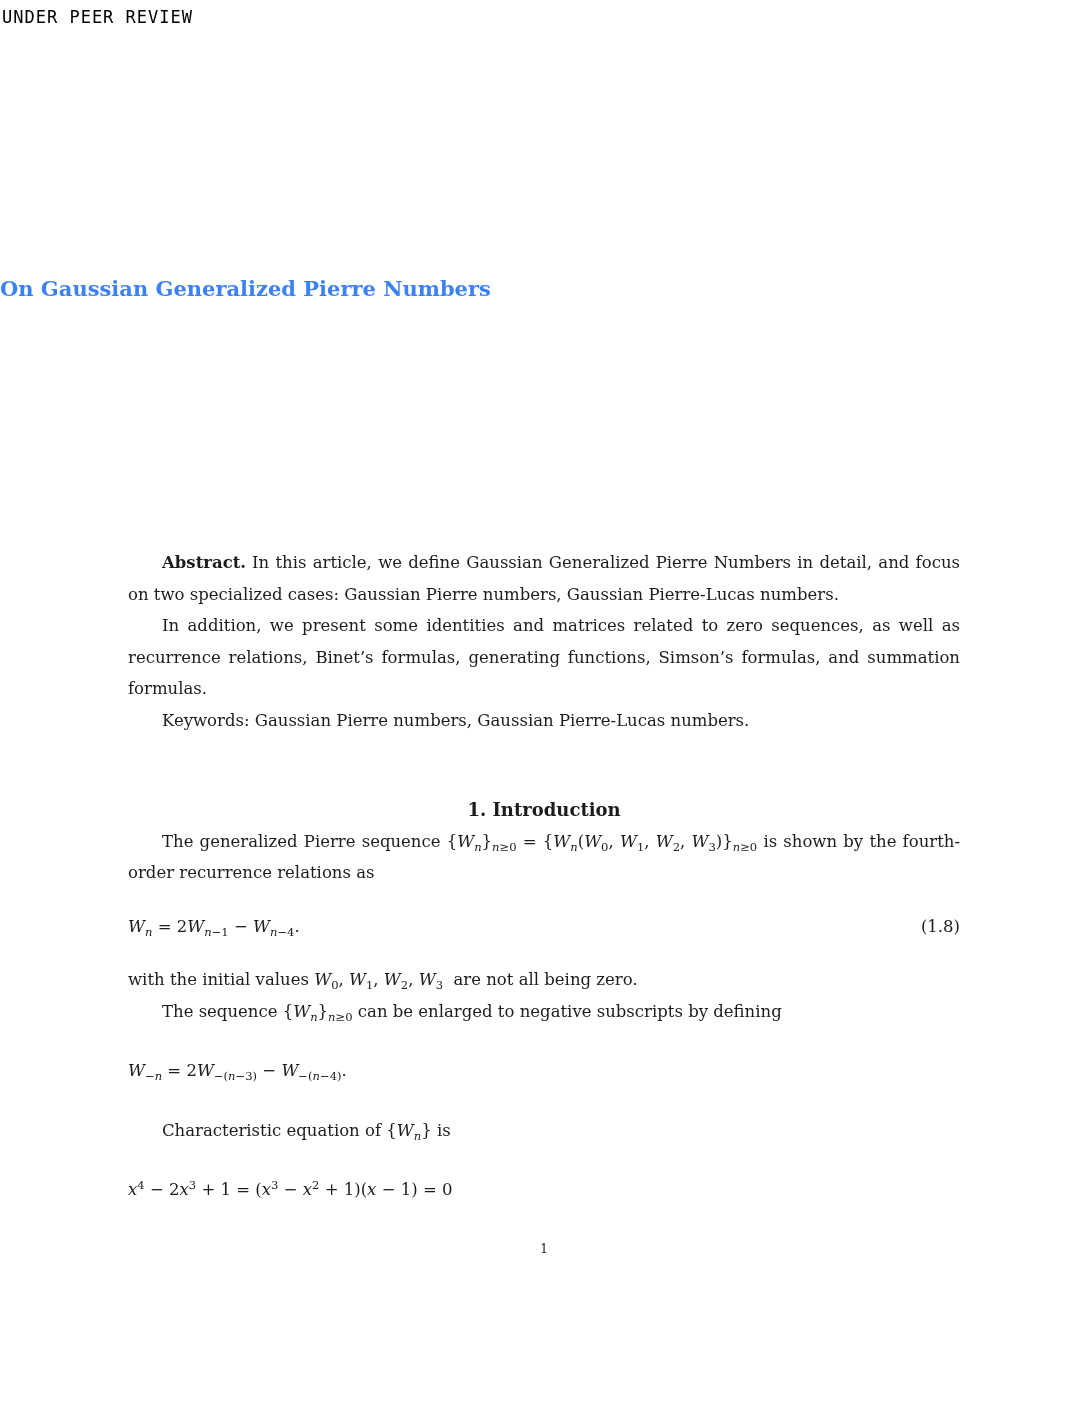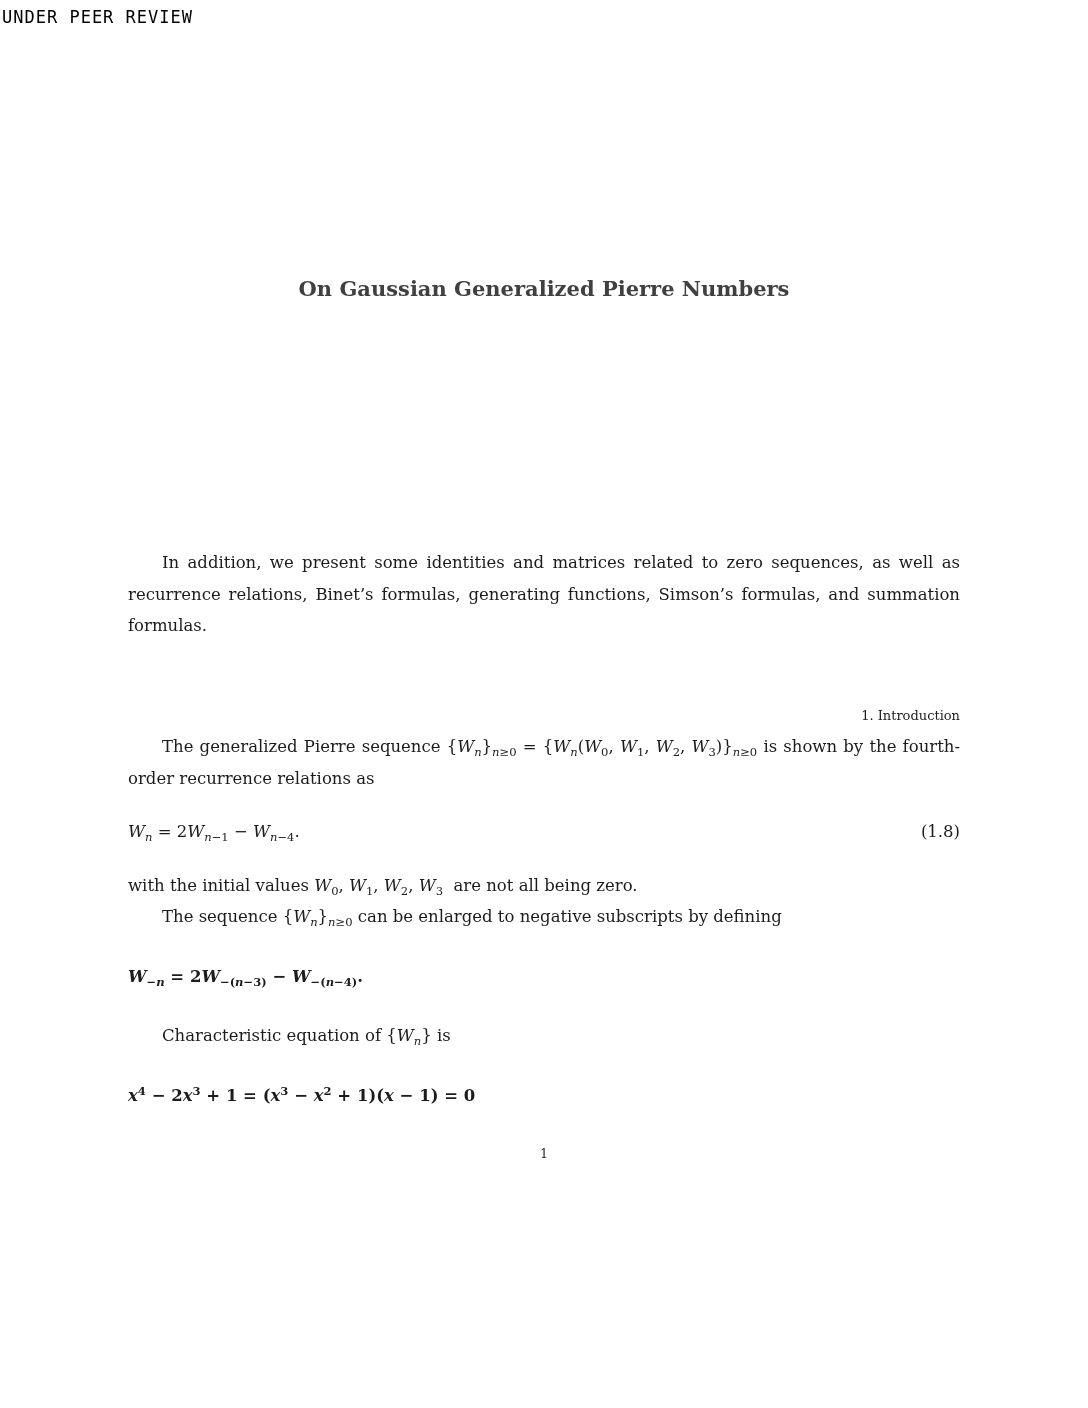--- a/index.html
+++ b/index.html
@@ -20,53 +20,53 @@
     position: absolute;
     top: 7px;
     left: 2px;
     font-family: "DejaVu Sans Mono", "Liberation Mono", monospace;
     font-size: 17px;
     letter-spacing: 1px;
     color: #000000;
   }
   .title {
     margin-top: 276px;
-    text-align: center;
+    text-align: left;
     font-size: 21px;
     font-weight: bold;
-    color: #404040;
+    color: #3b82f6;
   }
   .content {
     width: 832px;
     margin: 0 auto;
     font-size: 16.5px;
     line-height: 31.5px;
   }
   .content p { text-align: justify; margin: 0; }
   .indent { text-indent: 34px; }
   .abstract-block { margin-top: 246px; }
   .abstract-label { font-weight: bold; margin-right: 6px; }
   .section-heading {
     margin-top: 58px;
-    text-align: right;
-    font-weight: normal;
-    font-size: 13px;
+    text-align: center;
+    font-weight: bold;
+    font-size: 18px;
   }
   .after-heading { margin-top: 12px !important; }
   .eq-row {
     position: relative;
     text-align: left;
     margin: 22px 0;
   }
   .eq-number {
     position: absolute;
     right: 0;
     top: 0;
   }
-  .eq-row.no-number { margin: 28px 0; font-weight: bold; }
+  .eq-row.no-number { margin: 28px 0; }
   sub { font-size: 70%; line-height: 0; }
   sup { font-size: 70%; line-height: 0; }
   em { font-style: italic; }
   .page-number {
     text-align: center;
     font-size: 12px;
     margin-top: 6px;
     color: #222222;
   }
 </style>
@@ -75,21 +75,25 @@
 
 <div class="page">
 
   <div class="watermark">UNDER PEER REVIEW</div>
 
   <h1 class="title">On Gaussian Generalized Pierre Numbers</h1>
 
   <div class="content">
 
     <div class="abstract-block">
+      <p class="indent">
+        <span class="abstract-label">Abstract.</span><span>In this article, we define Gaussian Generalized Pierre Numbers in detail, and focus on two specialized cases: Gaussian Pierre numbers, Gaussian Pierre-Lucas numbers.</span>
+      </p>
       <p class="indent">In addition, we present some identities and matrices related to zero sequences, as well as recurrence relations, Binet’s formulas, generating functions, Simson’s formulas, and summation formulas.</p>
+      <p class="indent">Keywords: Gaussian Pierre numbers, Gaussian Pierre-Lucas numbers.</p>
     </div>
 
     <h2 class="section-heading">1. Introduction</h2>
 
 
     <p class="indent">The generalized Pierre sequence {<em>W</em><sub><em>n</em></sub>}<sub><em>n</em>≥0</sub> = {<em>W</em><sub><em>n</em></sub>(<em>W</em><sub>0</sub>, <em>W</em><sub>1</sub>, <em>W</em><sub>2</sub>, <em>W</em><sub>3</sub>)}<sub><em>n</em>≥0</sub> is shown by the fourth-order recurrence relations as</p>
 
     <div class="eq-row">
       <span class="eq-body"><em>W</em><sub><em>n</em></sub> = 2<em>W</em><sub><em>n</em>−1</sub> − <em>W</em><sub><em>n</em>−4</sub>.</span>
       <span class="eq-number">(1.8)</span>

